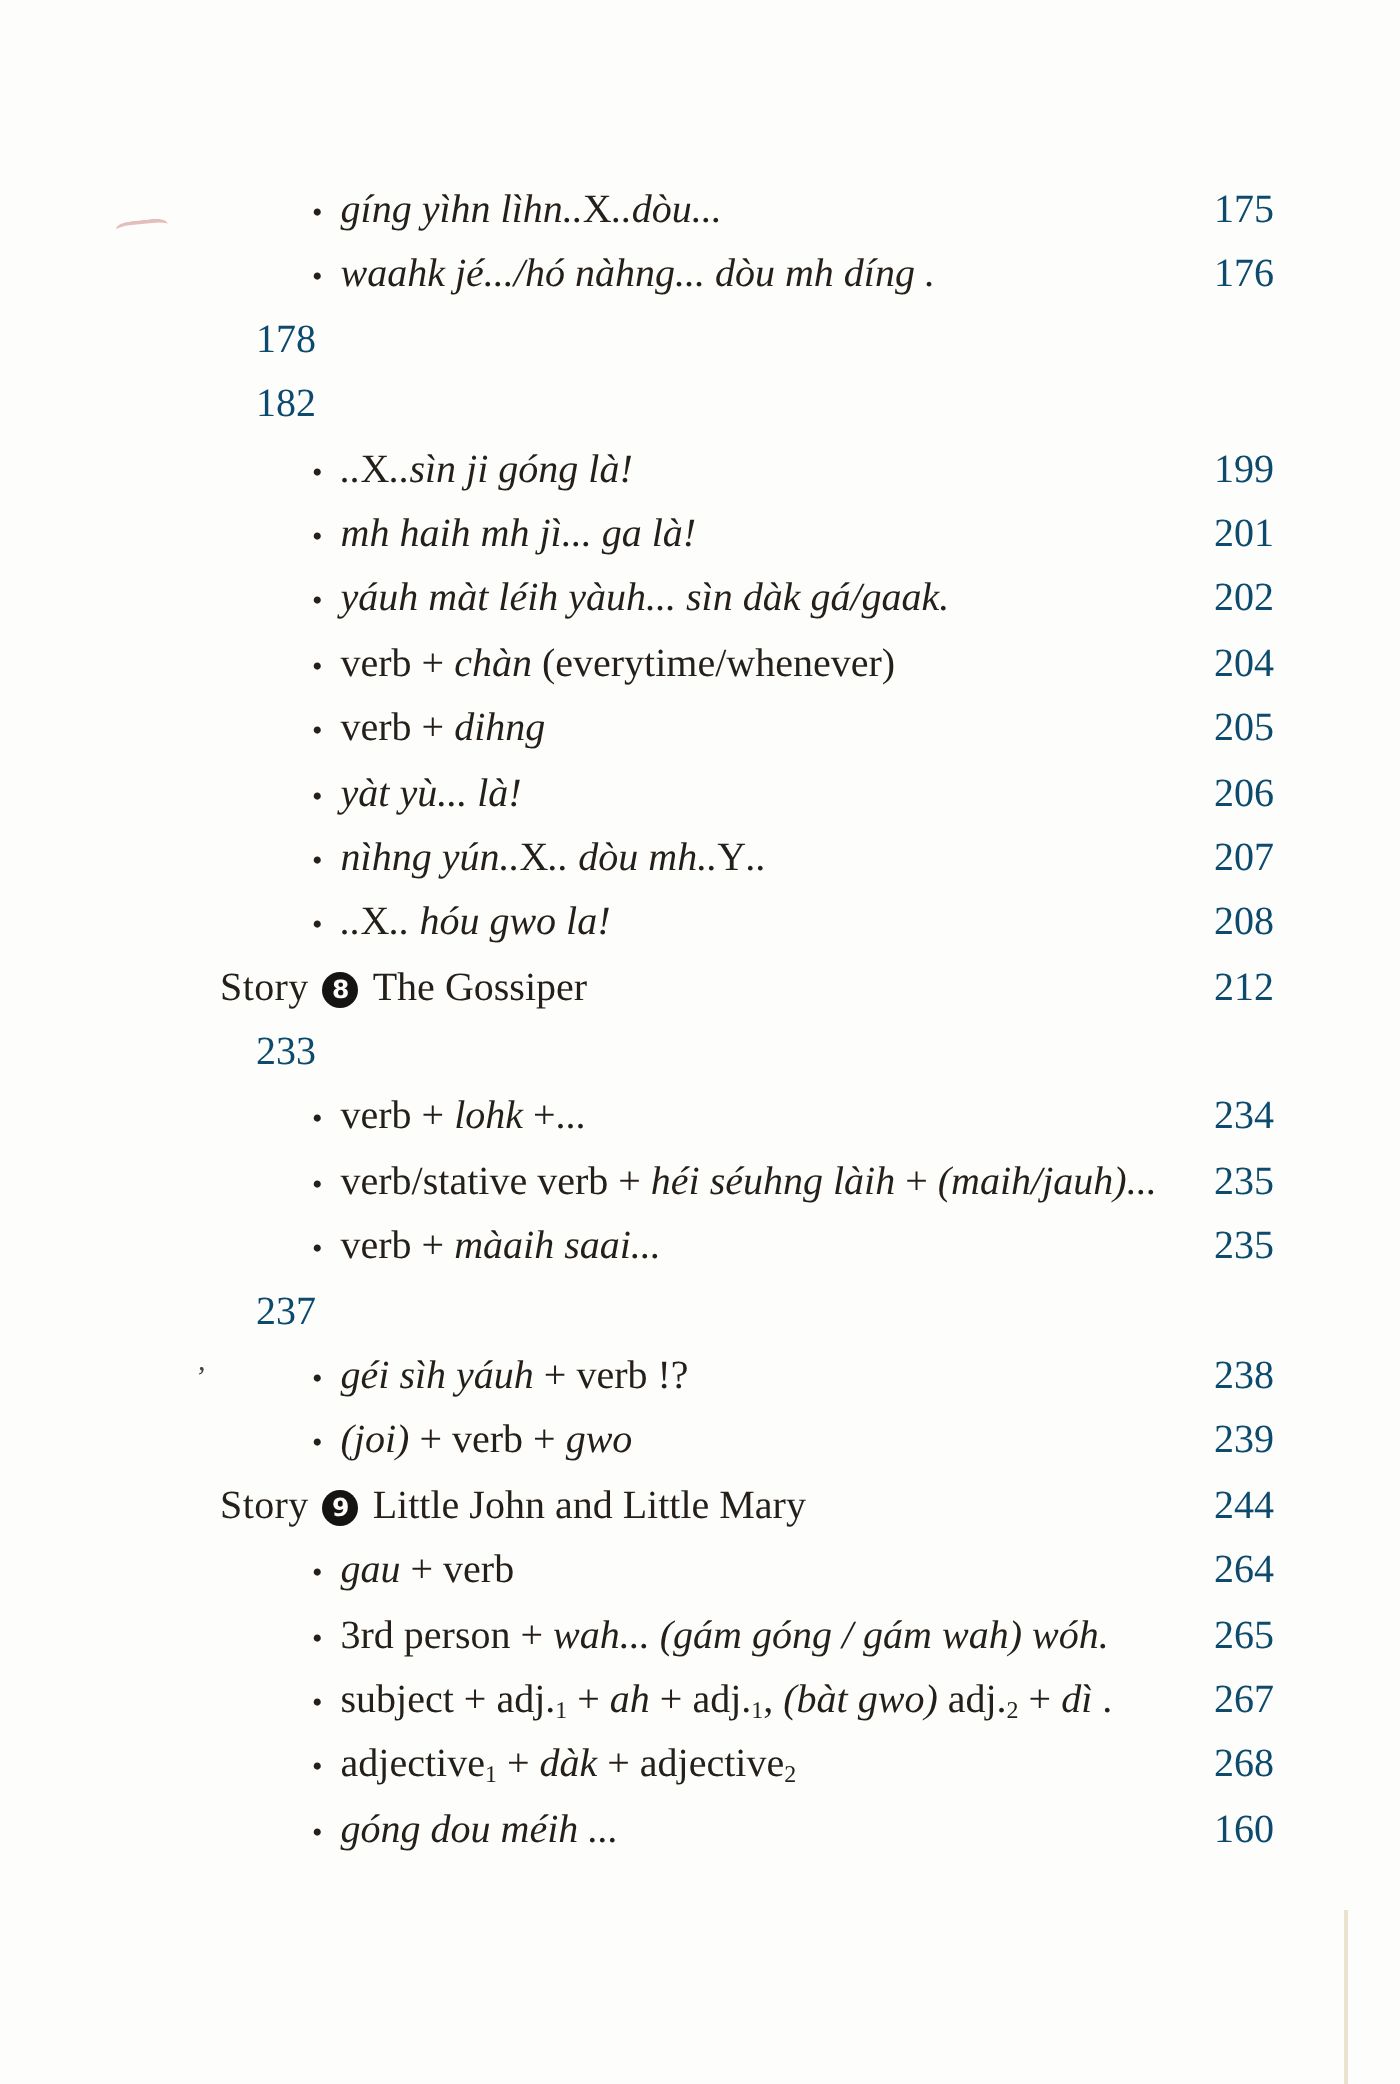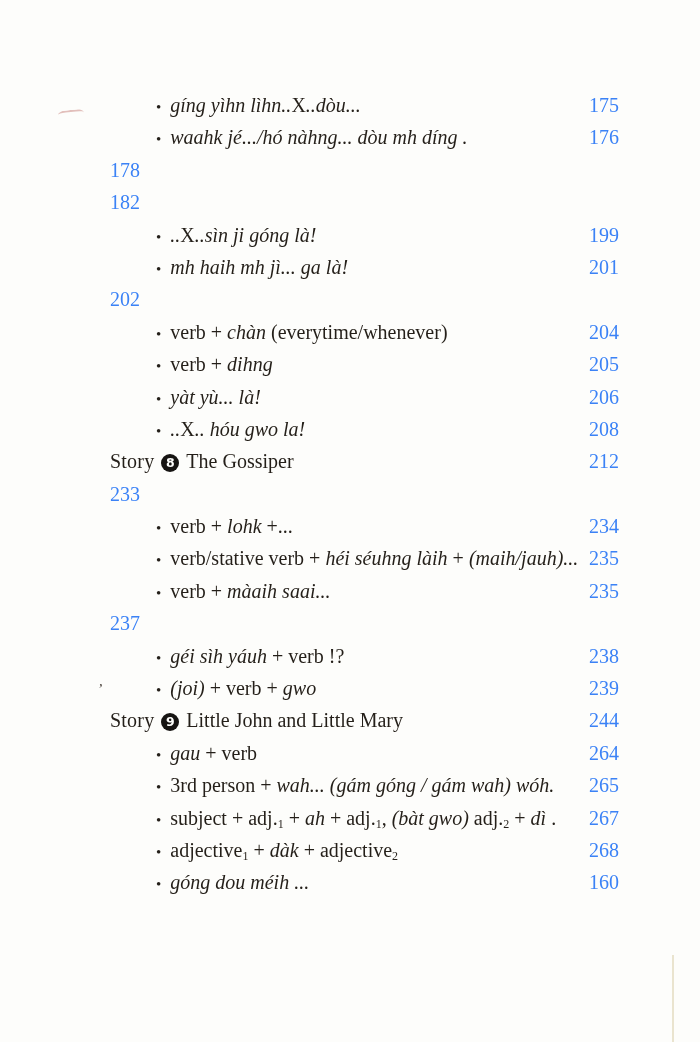--- a/index.html
+++ b/index.html
@@ -53,23 +53,23 @@
   }
   .s-i { font-style: italic; }
   .s-r { font-style: normal; }
   .s-sub {
     font-style: normal;
     font-size: 0.6em;
     vertical-align: -0.25em;
   }
   .pagenum {
     flex: 0 0 48px;
-    text-align: left;
+    text-align: right;
     font-size: 20px;
-    color: #3b82f6;
+    color: #0c4a6e;
   }
   
   .pencil-mark {
     position: absolute;
     left: 58px; top: 110px;
     width: 26px; height: 7px;
     border-top: 2px solid #d9aba6;
     border-radius: 60% / 100%;
     transform: rotate(-6deg);
     opacity: 0.75;
@@ -111,33 +111,38 @@
       </div>
       <div class="row">
         <div class="entry bullet-entry"><span class="bullet">•</span><span class="s-i">..</span><span class="s-r">X</span><span class="s-i">..sìn ji góng là!</span></div>
         <div class="pagenum">199</div>
       </div>
       <div class="row">
         <div class="entry bullet-entry"><span class="bullet">•</span><span class="s-i">mh haih mh jì... ga là!</span></div>
         <div class="pagenum">201</div>
       </div>
       <div class="row">
+        <div class="entry bullet-entry"><span class="bullet">•</span><span class="s-i">yáuh màt léih yàuh... sìn dàk gá/gaak.</span></div>
         <div class="pagenum">202</div>
       </div>
       <div class="row">
         <div class="entry bullet-entry"><span class="bullet">•</span><span class="s-r">verb + </span><span class="s-i">chàn</span><span class="s-r"> (everytime/whenever)</span></div>
         <div class="pagenum">204</div>
       </div>
       <div class="row">
         <div class="entry bullet-entry"><span class="bullet">•</span><span class="s-r">verb + </span><span class="s-i">dihng</span></div>
         <div class="pagenum">205</div>
       </div>
       <div class="row">
         <div class="entry bullet-entry"><span class="bullet">•</span><span class="s-i">yàt yù... là!</span></div>
         <div class="pagenum">206</div>
+      </div>
+      <div class="row">
+        <div class="entry bullet-entry"><span class="bullet">•</span><span class="s-i">nìhng yún..</span><span class="s-r">X</span><span class="s-i">.. dòu mh..</span><span class="s-r">Y</span><span class="s-i">..</span></div>
+        <div class="pagenum">207</div>
       </div>
       <div class="row">
         <div class="entry bullet-entry"><span class="bullet">•</span><span class="s-i">..</span><span class="s-r">X</span><span class="s-i">.. </span><span class="s-i">hóu gwo la!</span></div>
         <div class="pagenum">208</div>
       </div>
       <div class="row">
         <div class="entry story-entry"><span class="story-label s-r">Story</span><span class="badge">8</span><span class="s-r">The Gossiper</span></div>
         <div class="pagenum">212</div>
       </div>
       <div class="row">

